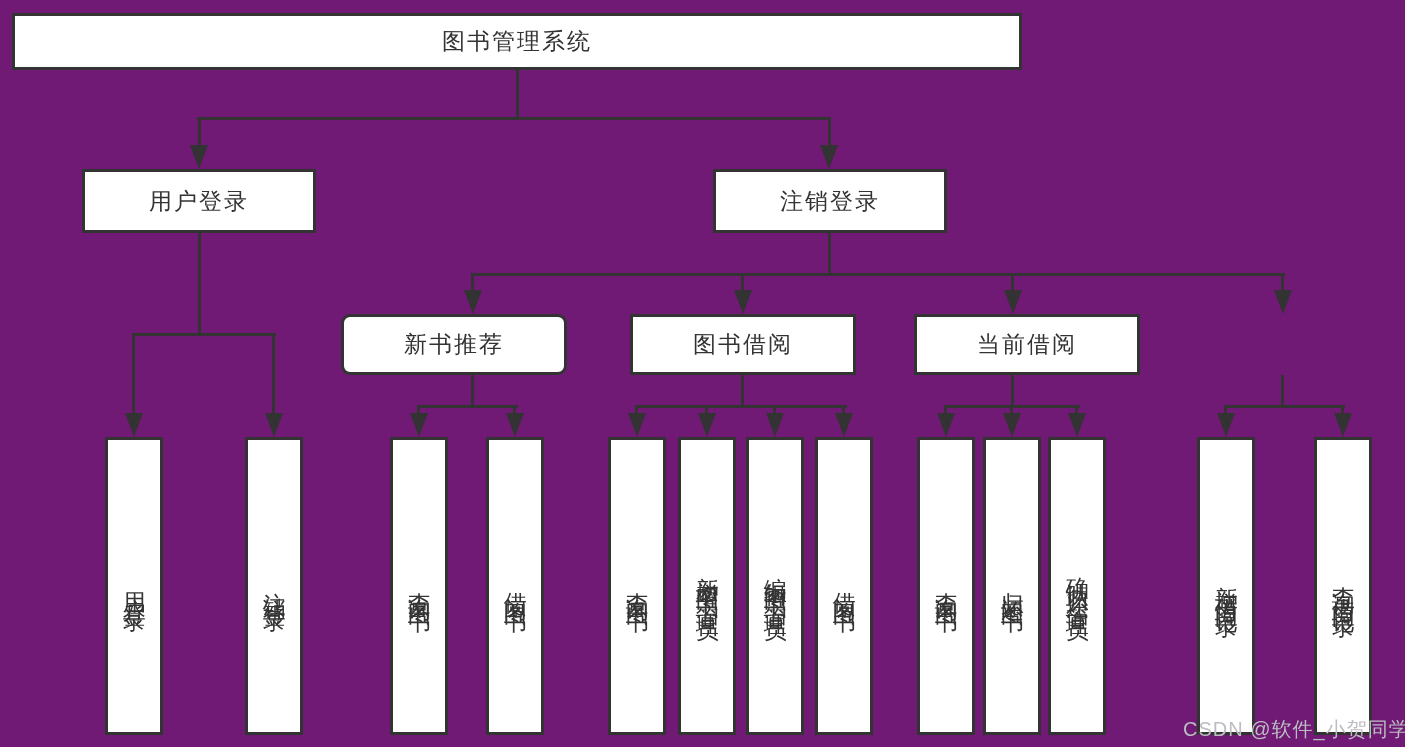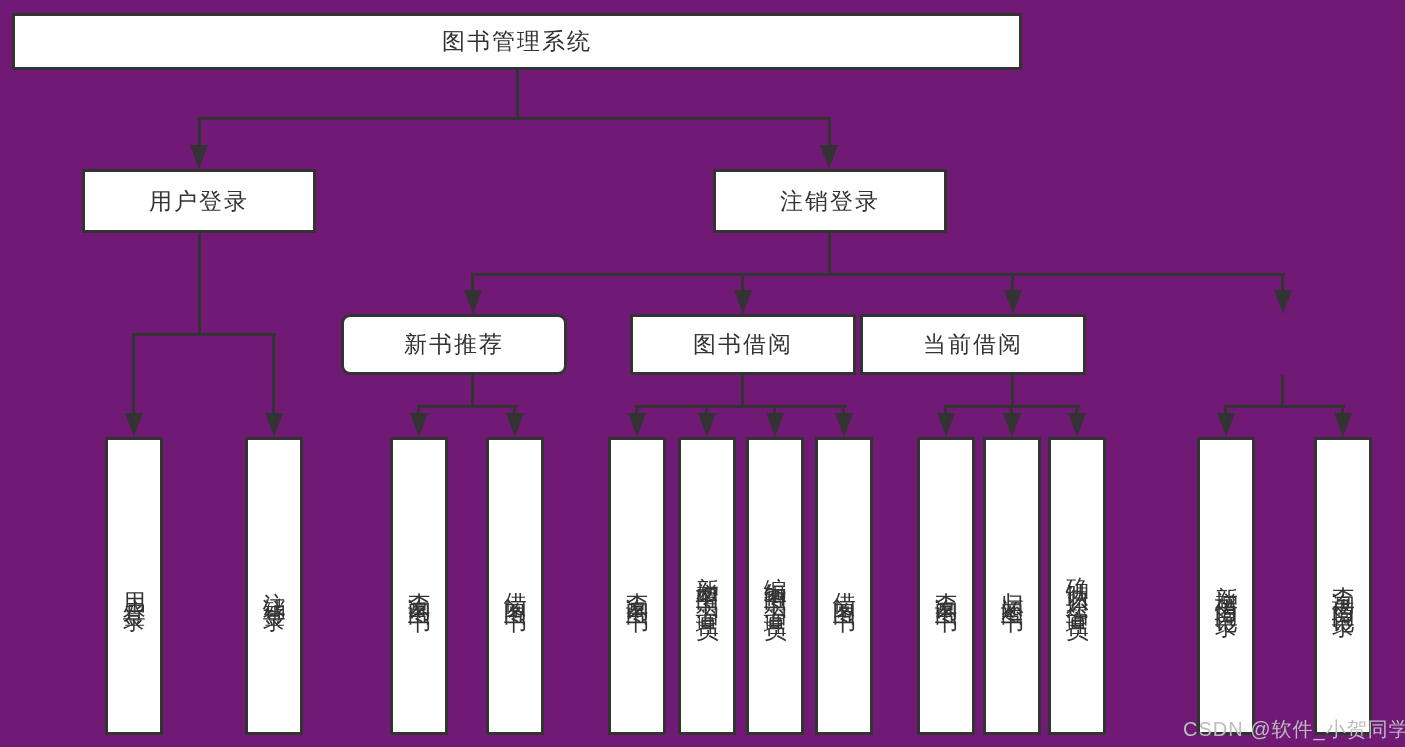--- a/index.html
+++ b/index.html
@@ -102,21 +102,21 @@
   <div class="arrow" style="left:1004px; top:290px;"></div>
   <div class="vline" style="left:1281px; top:273px; height:19px;"></div>
   <div class="arrow" style="left:1274px; top:290px;"></div>
 
   <div class="hbox" style="left:341px; top:314px; width:226px; height:61px;border-radius:9px;">
     <span>新书推荐</span>
   </div>
   <div class="hbox" style="left:630px; top:314px; width:226px; height:61px;">
     <span>图书借阅</span>
   </div>
-  <div class="hbox" style="left:860px; top:314px; width:226px; height:61px;">
+  <div class="hbox" style="left:914px; top:314px; width:226px; height:61px;">
     <span>当前借阅</span>
   </div>
 
   <div class="vline" style="left:471px; top:375px; height:33px;"></div>
   <div class="hline" style="left:417px; top:405px; width:101px;"></div>
   <div class="vline" style="left:417px; top:405px; height:10px;"></div>
   <div class="arrow" style="left:410px; top:413px;"></div>
   <div class="vline" style="left:513px; top:405px; height:10px;"></div>
   <div class="arrow" style="left:506px; top:413px;"></div>
 

